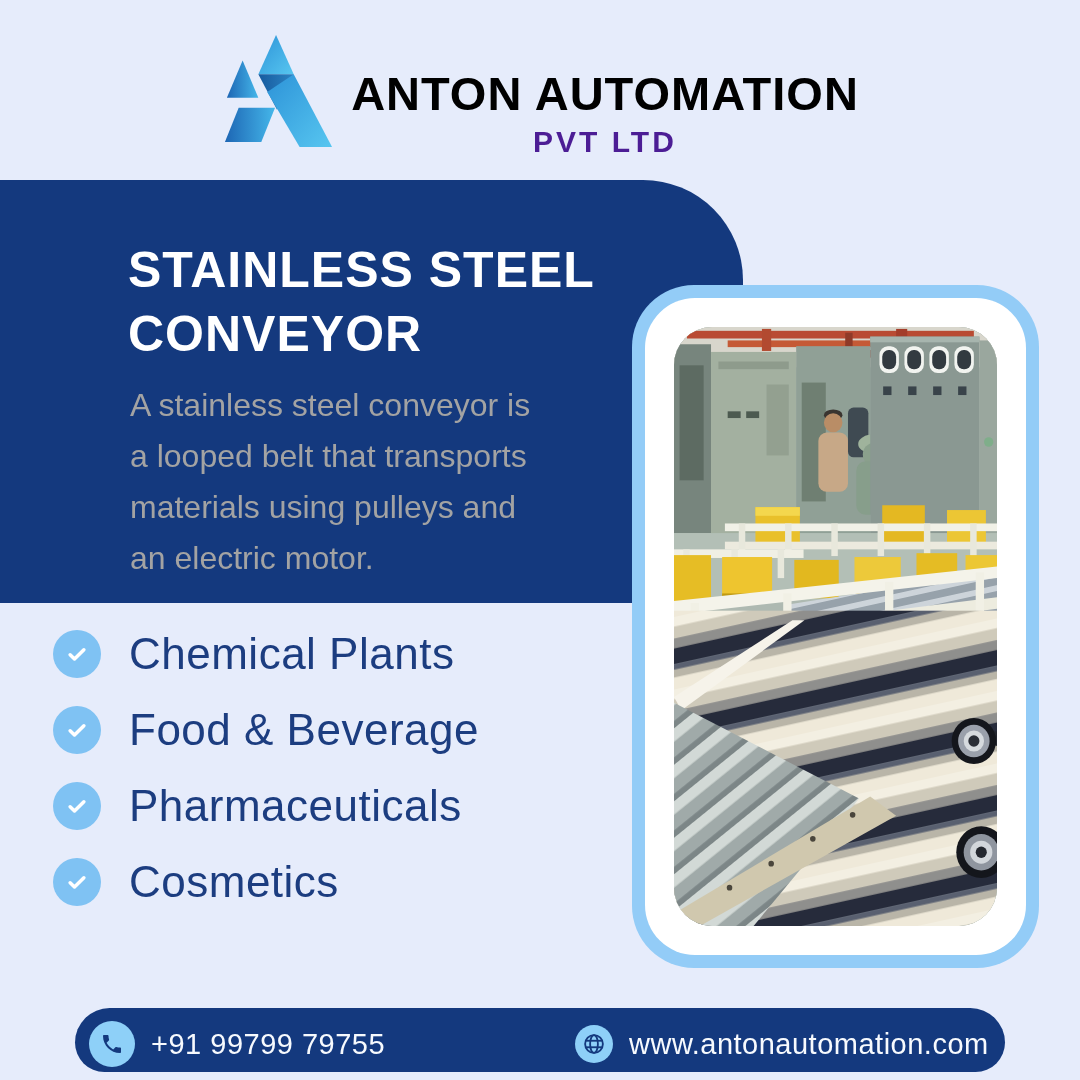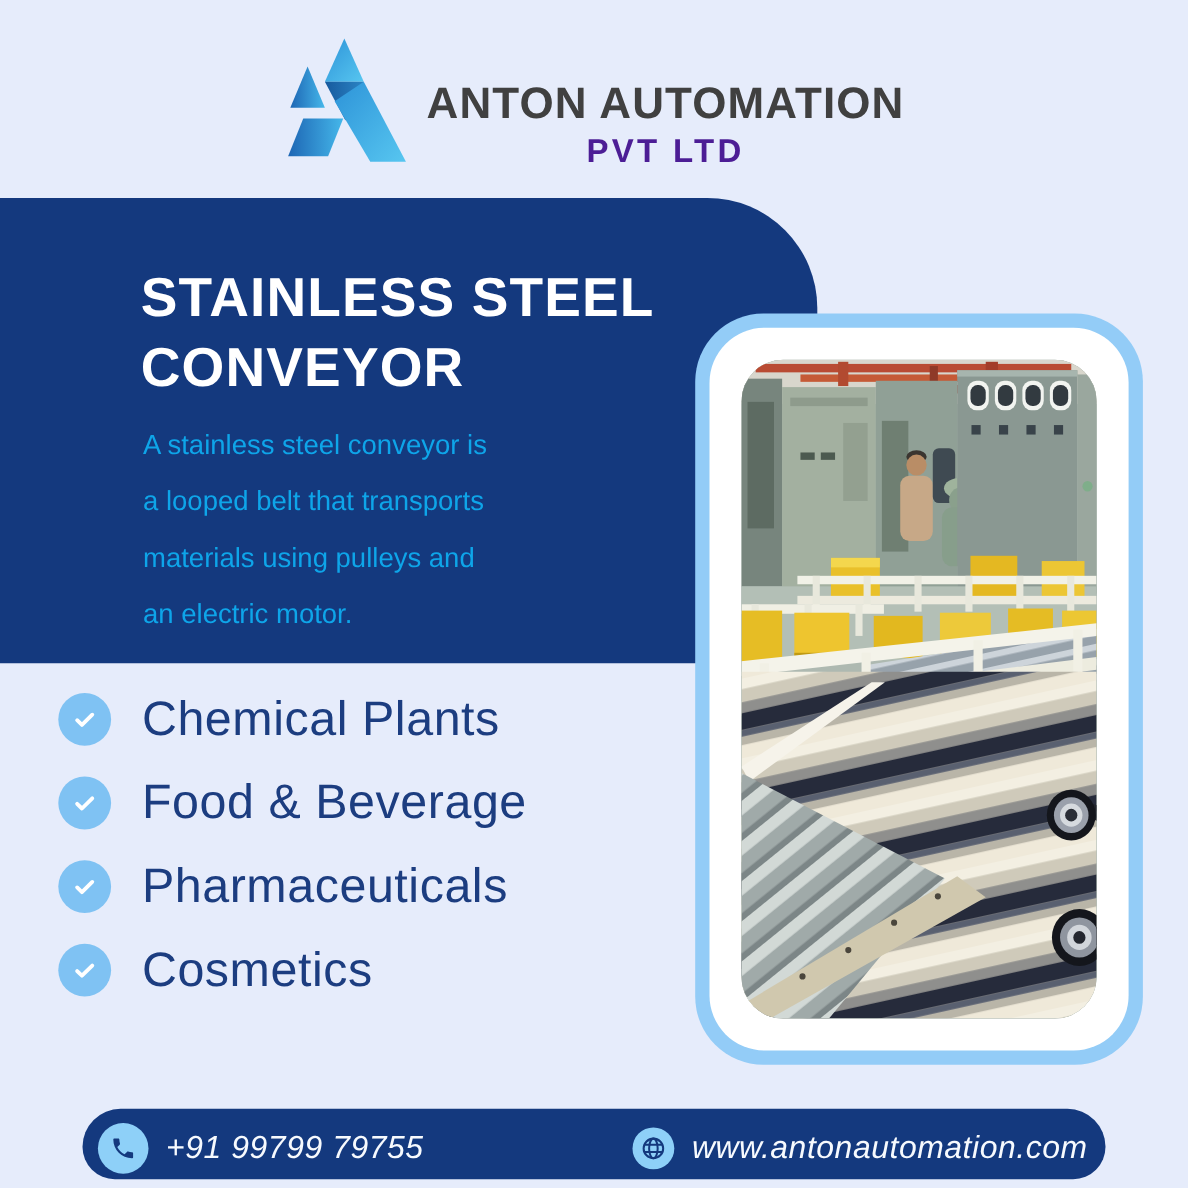--- a/index.html
+++ b/index.html
@@ -6,44 +6,44 @@
   body{
     width:1080px;height:1080px;position:relative;overflow:hidden;
     background:#e6ecfb;
     font-family:"Liberation Sans",sans-serif;
   }
   
   .header{position:absolute;left:0;top:0;width:1080px;height:180px;
     display:flex;align-items:center;justify-content:center;gap:16px;}
   .logo-mark{width:114px;height:118px;}
   .logo-text{display:flex;flex-direction:column;align-items:center;}
-  .company{font-size:40px;font-weight:800;color:#404040;letter-spacing:1px;line-height:1.05;white-space:nowrap;margin-top:48px;}
+  .company{font-size:47px;font-weight:800;color:#000000;letter-spacing:1px;line-height:1.05;white-space:nowrap;margin-top:48px;}
   .suffix{font-size:30px;font-weight:800;color:#4c1d95;letter-spacing:3px;margin-top:6px;}
   
   .hero{position:absolute;left:0;top:180px;width:743px;height:423px;
     background:#14397e;border-top-right-radius:100px;}
   .hero-title{position:absolute;left:128px;top:58px;font-size:50px;line-height:64px;
     font-weight:800;color:#ffffff;letter-spacing:1px;white-space:pre-line;}
-  .hero-desc{position:absolute;left:130px;top:200px;font-size:25px;line-height:51px;
-    color:#0ea5e9;white-space:pre-line;}
+  .hero-desc{position:absolute;left:130px;top:200px;font-size:32px;line-height:51px;
+    color:#a3a3a3;white-space:pre-line;}
   
   .photo-frame{position:absolute;left:632px;top:285px;width:407px;height:683px;
     background:#93ccf7;border-radius:62px;}
   .photo-white{position:absolute;inset:13px;background:#ffffff;border-radius:50px;}
   .photo{position:absolute;inset:29px;border-radius:38px;overflow:hidden;background:#9aa79e;}
   .photo svg{display:block;width:100%;height:100%;}
   
   .apps{position:absolute;left:53px;top:629px;display:flex;flex-direction:column;gap:26px;}
   .app-row{display:flex;align-items:center;gap:28px;text-align:center;}
   .check{width:48px;height:48px;border-radius:50%;background:#7fc2f3;flex:0 0 48px;
     display:flex;align-items:center;justify-content:center;}
   .app-label{font-size:44px;color:#1c3d80;letter-spacing:0.5px;}
   
   .footer{position:absolute;left:75px;top:1008px;width:930px;height:64px;
-    background:#14397e;border-radius:40px 40px 34px 34px;font-style:italic;}
+    background:#14397e;border-radius:40px 40px 34px 34px;}
   .footer-item{position:absolute;top:0;height:72px;display:flex;align-items:center;gap:16px;}
   .fi-phone{left:14px;}
   .fi-web{left:500px;}
   .icon-circle{border-radius:50%;background:#8ed0f8;display:flex;align-items:center;justify-content:center;}
   .ic-phone{width:46px;height:46px;}
   .ic-globe{width:38px;height:38px;}
   .footer-text{font-size:29px;color:#f7fafe;letter-spacing:0.5px;white-space:nowrap;}
 </style>
 </head>
 <body>

